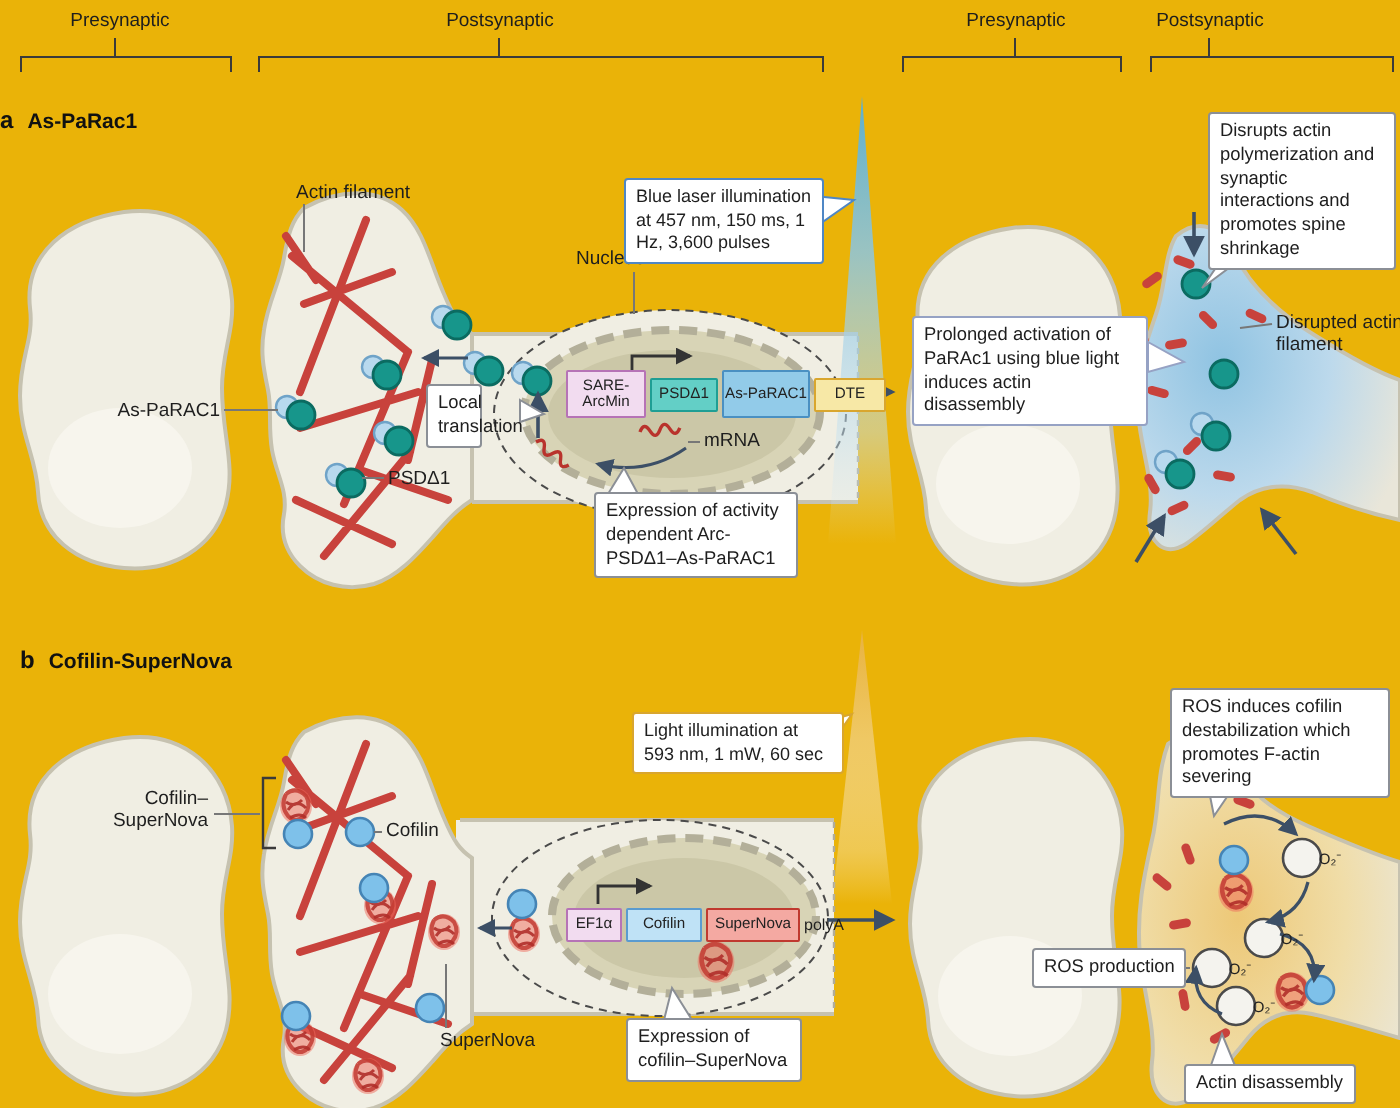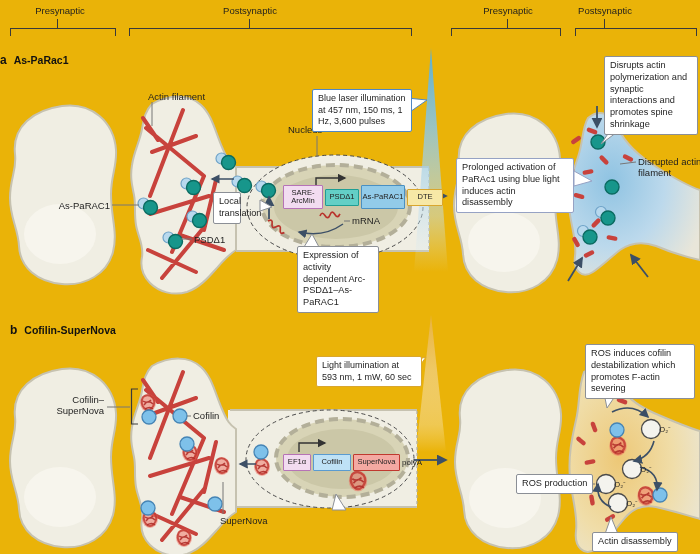--- a/index.html
+++ b/index.html
@@ -277,35 +277,36 @@
 
 <div class="lbl" style="left:148px;top:91px;">Actin filament</div>
 <div class="lbl ra" style="left:58px;top:200px;width:52px;">As-PaRAC1</div>
 <div class="lbl" style="left:194px;top:234px;">PSDΔ1</div>
 <div class="lbl" style="left:288px;top:124px;">Nucleus</div>
 <div class="lbl" style="left:352px;top:215px;">mRNA</div>
 <div class="lbl" style="left:638px;top:156px;width:66px;">Disrupted actin filament</div>
 
 <div class="box blue" style="left:312px;top:89px;width:100px;font-size:9px;">Blue laser illumination at 457 nm, 150 ms, 1 Hz, 3,600 pulses</div>
 <div class="box" style="left:213px;top:192px;width:28px;">Local translation</div>
-<div class="box" style="left:297px;top:246px;width:82px;">Expression of activity dependent Arc-PSDΔ1–As-PaRAC1</div>
+<div class="box" style="left:297px;top:246px;width:102px;">Expression of activity dependent Arc-PSDΔ1–As-PaRAC1</div>
 <div class="box bluish" style="left:456px;top:158px;width:118px;">Prolonged activation of PaRAc1 using blue light induces actin disassembly</div>
 <div class="box" style="left:604px;top:56px;width:94px;">Disrupts actin polymerization and synaptic interactions and promotes spine shrinkage</div>
 
 <div class="gene" style="left:283px;top:185px;width:40px;height:24px;background:#f2dcf0;border-color:#b673b6;">SARE-ArcMin</div>
 <div class="gene" style="left:325px;top:189px;width:34px;height:17px;background:#63cfc6;border-color:#1f9e94;">PSDΔ1</div>
 <div class="gene" style="left:361px;top:185px;width:44px;height:24px;background:#92cbe9;border-color:#4a90c2;">As-PaRAC1</div>
 <div class="gene" style="left:407px;top:189px;width:36px;height:17px;background:#f7e8a6;border-color:#d9a62e;">DTE</div>
 
 <div class="lbl ra" style="left:52px;top:394px;width:52px;">Cofilin–SuperNova</div>
 <div class="lbl" style="left:193px;top:410px;">Cofilin</div>
 <div class="lbl" style="left:220px;top:515px;">SuperNova</div>
 <div class="lbl small8" style="left:402px;top:458px;">polyA</div>
 
 <div class="box yellow" style="left:316px;top:356px;width:106px;font-size:9px;">Light illumination at 593 nm, 1 mW, 60 sec</div>
+<div class="box" style="left:313px;top:509px;width:88px;">Expression of cofilin–SuperNova</div>
 <div class="box" style="left:585px;top:344px;width:110px;">ROS induces cofilin destabilization which promotes F-actin severing</div>
 <div class="box nowrap" style="left:516px;top:474px;">ROS production</div>
 <div class="box nowrap" style="left:592px;top:532px;">Actin disassembly</div>
 
 <div class="gene" style="left:283px;top:454px;width:28px;height:17px;background:#f2dcf0;border-color:#b673b6;">EF1α</div>
 <div class="gene" style="left:313px;top:454px;width:38px;height:17px;background:#bfe2f6;border-color:#5a9bd0;">Cofilin</div>
 <div class="gene" style="left:353px;top:454px;width:47px;height:17px;background:#f4a9a2;border-color:#c0392f;">SuperNova</div>
 
 <div class="o2" style="left:641px;top:424px;">O₂⁻</div>
 <div class="o2" style="left:622px;top:464px;">O₂⁻</div>

